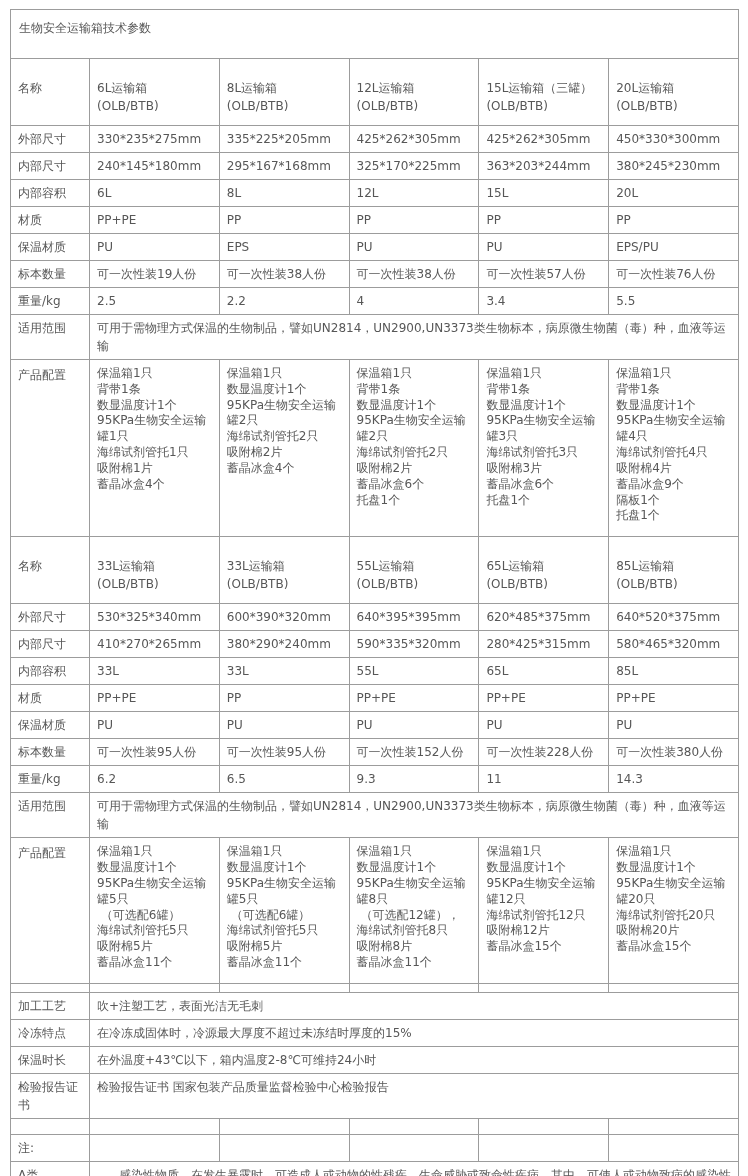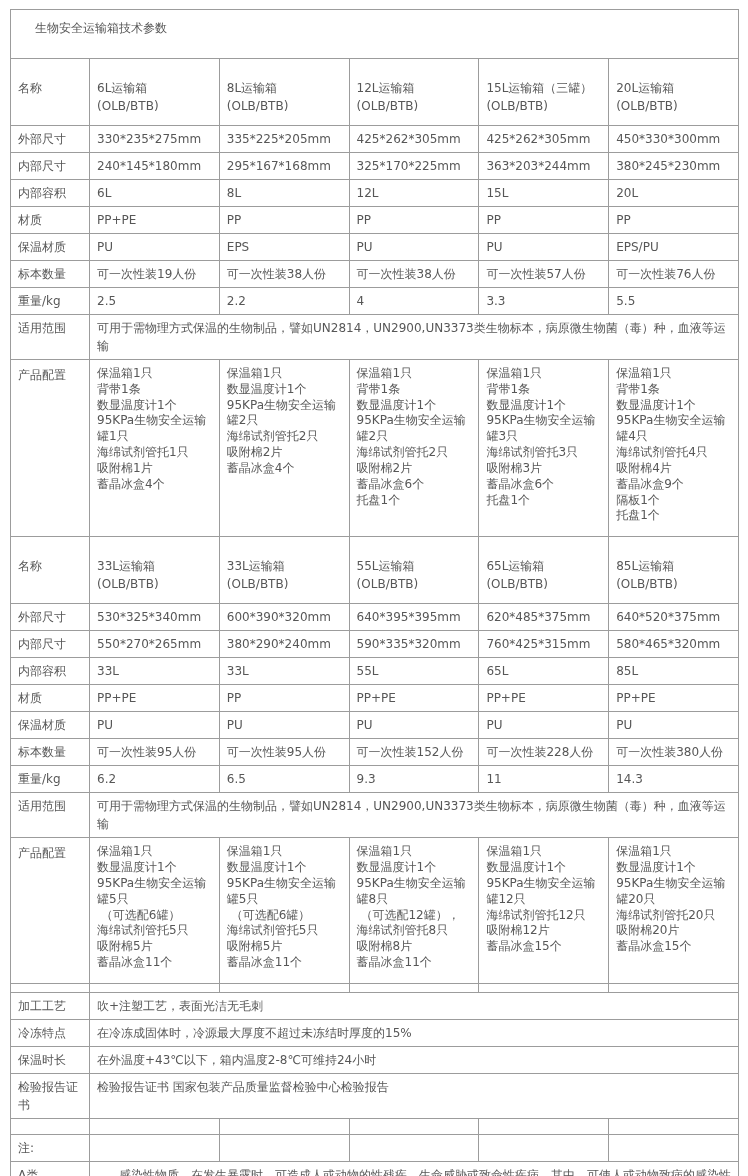--- a/index.html
+++ b/index.html
@@ -7,21 +7,21 @@
   body{ margin:0; background:var(--bg); }
   .page{ width:748px; padding:9px 10px; }
   table.spec{ border-collapse:collapse; table-layout:fixed; width:728px; }
   .spec td{
     border:1px solid var(--border-color);
     font-family:"DejaVu Sans","Liberation Sans",sans-serif;
     font-size:12px; color:var(--text-color);
     padding:4px 7px; vertical-align:top; line-height:1.5;
     overflow-wrap:break-word; word-break:break-word;
   }
-  .row-title .title-cell{ padding:9px 24px 21px; }
+  .row-title .title-cell{ padding:9px 8px 21px; }
   .row-cells.v-name td{ padding-top:20px; padding-bottom:10px; }
   .v-config td, .v-config2 td{ white-space:pre-wrap; line-height:1.32; padding-top:6px; padding-bottom:12px; }
   .v-config td.row-label, .v-config2 td.row-label{ white-space:normal; line-height:1.5; }
   .v-config2 td{ height:132px; }
   .row-spacer td{ padding:0; height:9px; }
   .row-spacer.v-sp2 td{ height:16px; }
   .row-empty td{ height:26px; }
   .v-indent .span-cell{ text-indent:22px; }
 </style>
 </head>
@@ -95,21 +95,21 @@
           <td class="spec-cell">可一次性装38人份</td>
           <td class="spec-cell">可一次性装38人份</td>
           <td class="spec-cell">可一次性装57人份</td>
           <td class="spec-cell">可一次性装76人份</td>
         </tr>
         <tr class="row-cells">
           <td class="row-label">重量/kg</td>
           <td class="spec-cell">2.5</td>
           <td class="spec-cell">2.2</td>
           <td class="spec-cell">4</td>
-          <td class="spec-cell">3.3</td>
+          <td class="spec-cell">3.4</td>
           <td class="spec-cell">5.5</td>
         </tr>
         <tr class="row-span">
           <td class="row-label">适用范围</td>
           <td class="span-cell" colspan="5">可用于需物理方式保温的生物制品，譬如UN2814，UN2900,UN3373类生物标本，病原微生物菌（毒）种，血液等运输</td>
         </tr>
         <tr class="row-cells v-config">
           <td class="row-label">产品配置</td>
           <td class="spec-cell">保温箱1只
 背带1条
@@ -161,24 +161,24 @@
         <tr class="row-cells">
           <td class="row-label">外部尺寸</td>
           <td class="spec-cell">530*325*340mm</td>
           <td class="spec-cell">600*390*320mm</td>
           <td class="spec-cell">640*395*395mm</td>
           <td class="spec-cell">620*485*375mm</td>
           <td class="spec-cell">640*520*375mm</td>
         </tr>
         <tr class="row-cells">
           <td class="row-label">内部尺寸</td>
-          <td class="spec-cell">550*270*265mm</td>
+          <td class="spec-cell">410*270*265mm</td>
           <td class="spec-cell">380*290*240mm</td>
           <td class="spec-cell">590*335*320mm</td>
-          <td class="spec-cell">760*425*315mm</td>
+          <td class="spec-cell">280*425*315mm</td>
           <td class="spec-cell">580*465*320mm</td>
         </tr>
         <tr class="row-cells">
           <td class="row-label">内部容积</td>
           <td class="spec-cell">33L</td>
           <td class="spec-cell">33L</td>
           <td class="spec-cell">55L</td>
           <td class="spec-cell">65L</td>
           <td class="spec-cell">85L</td>
         </tr>

